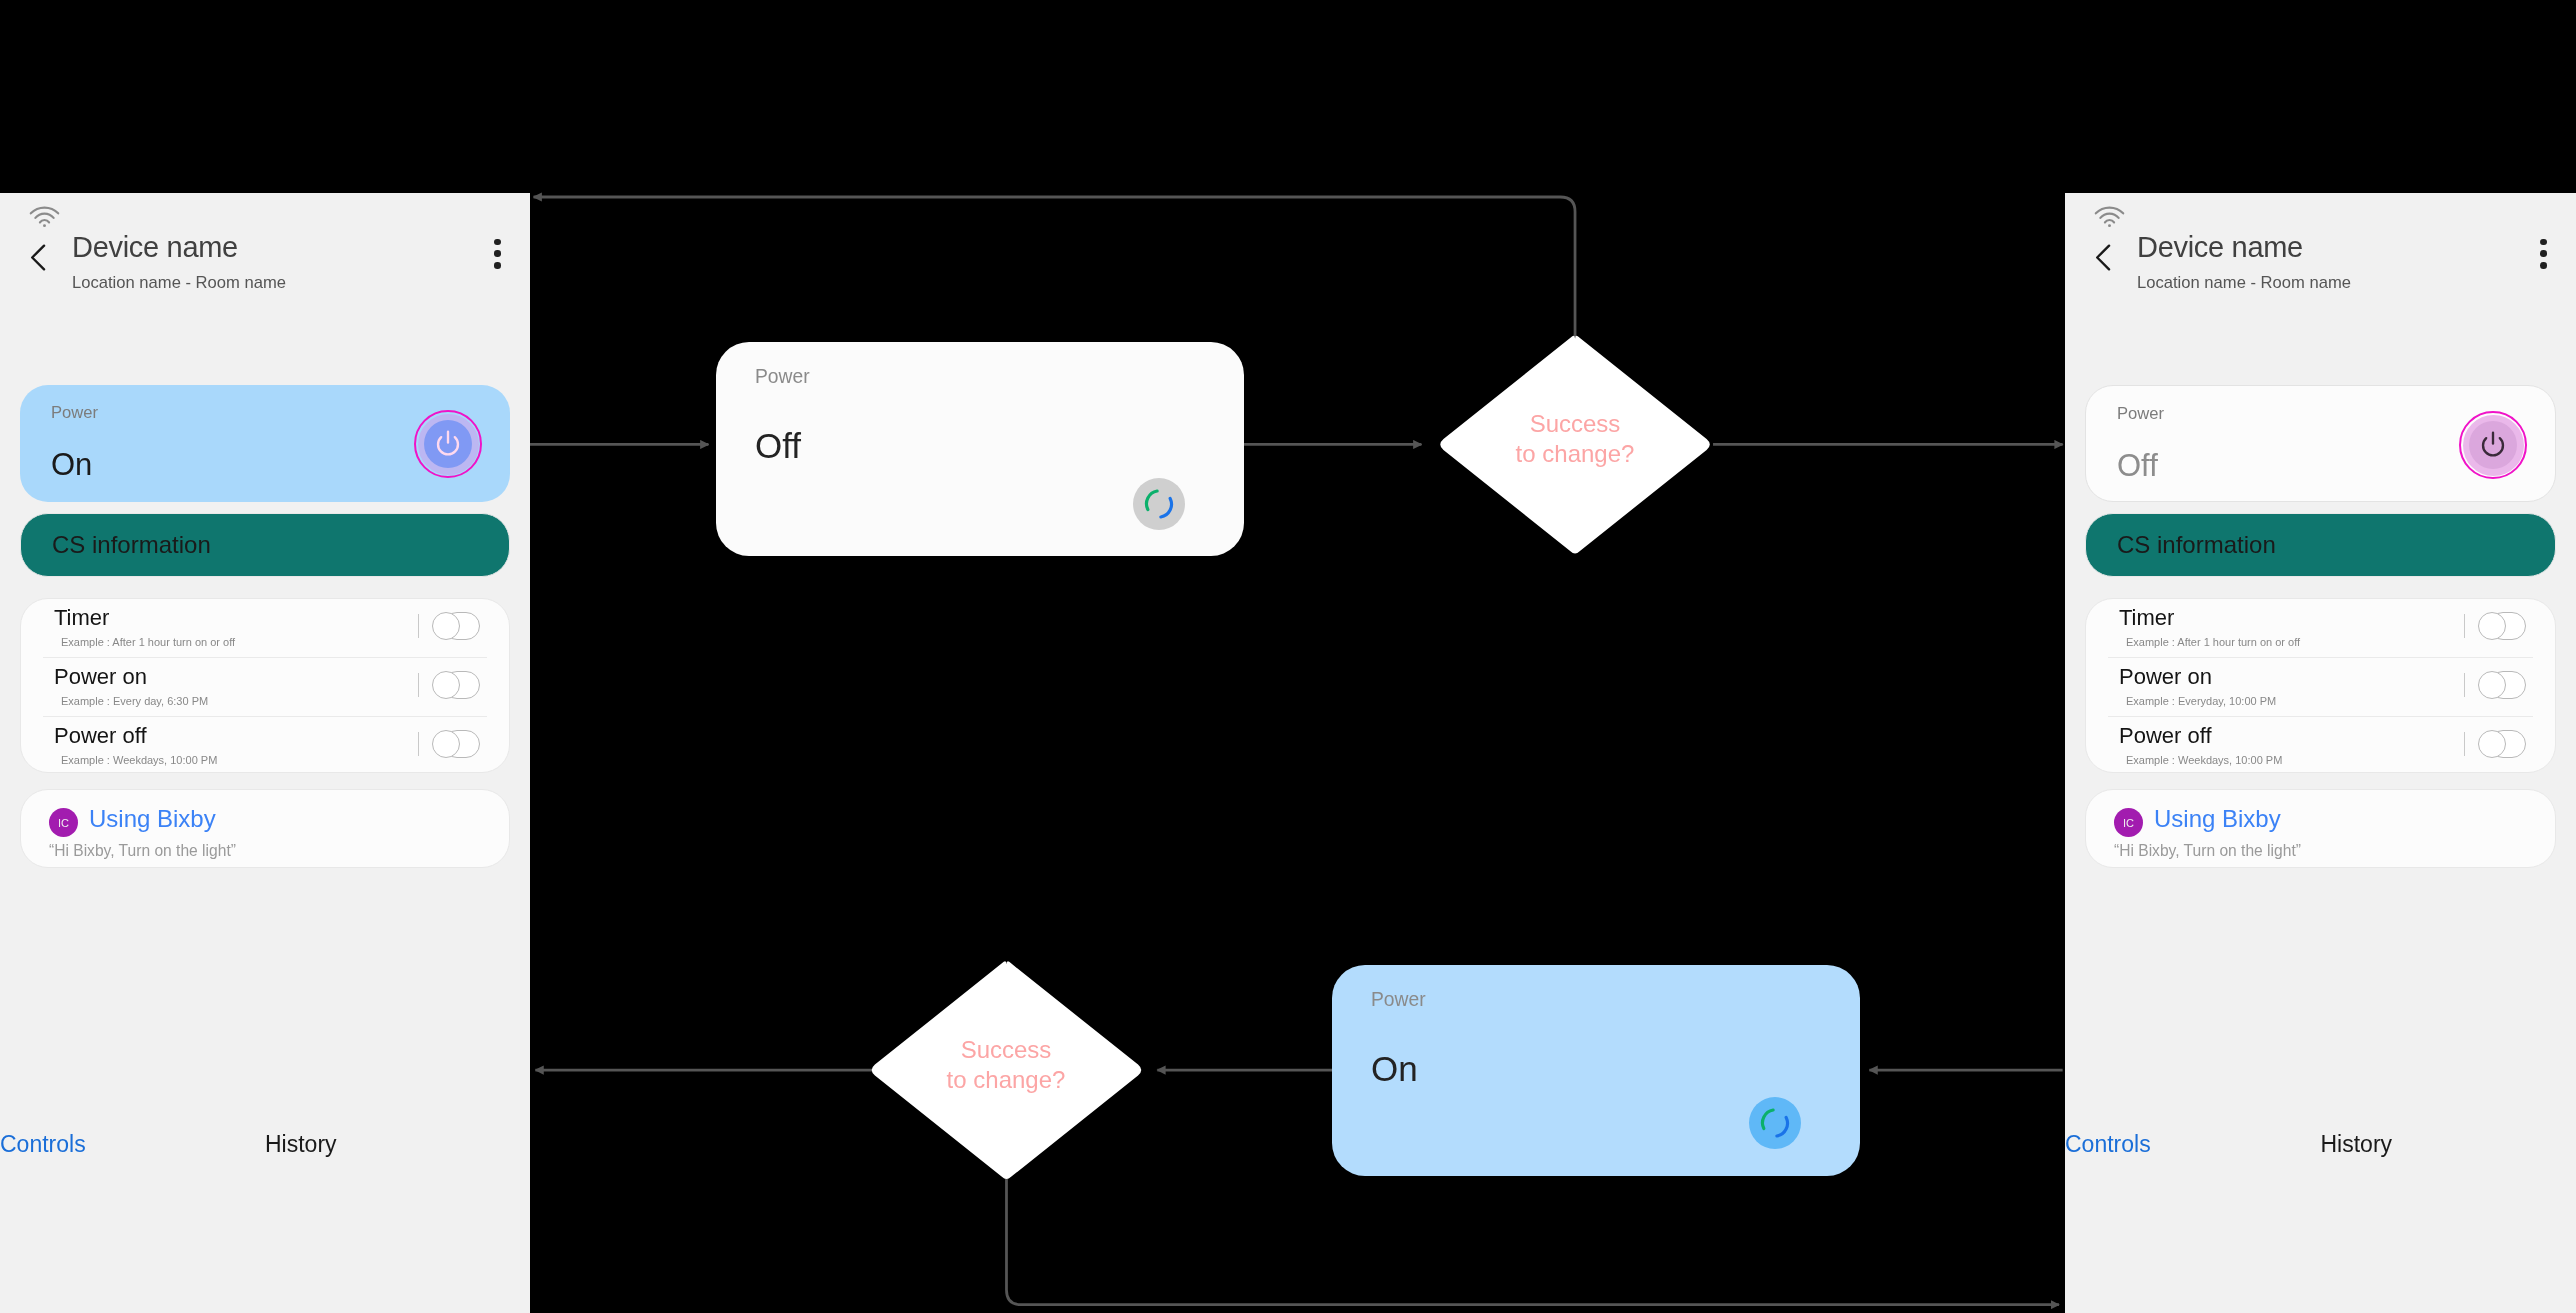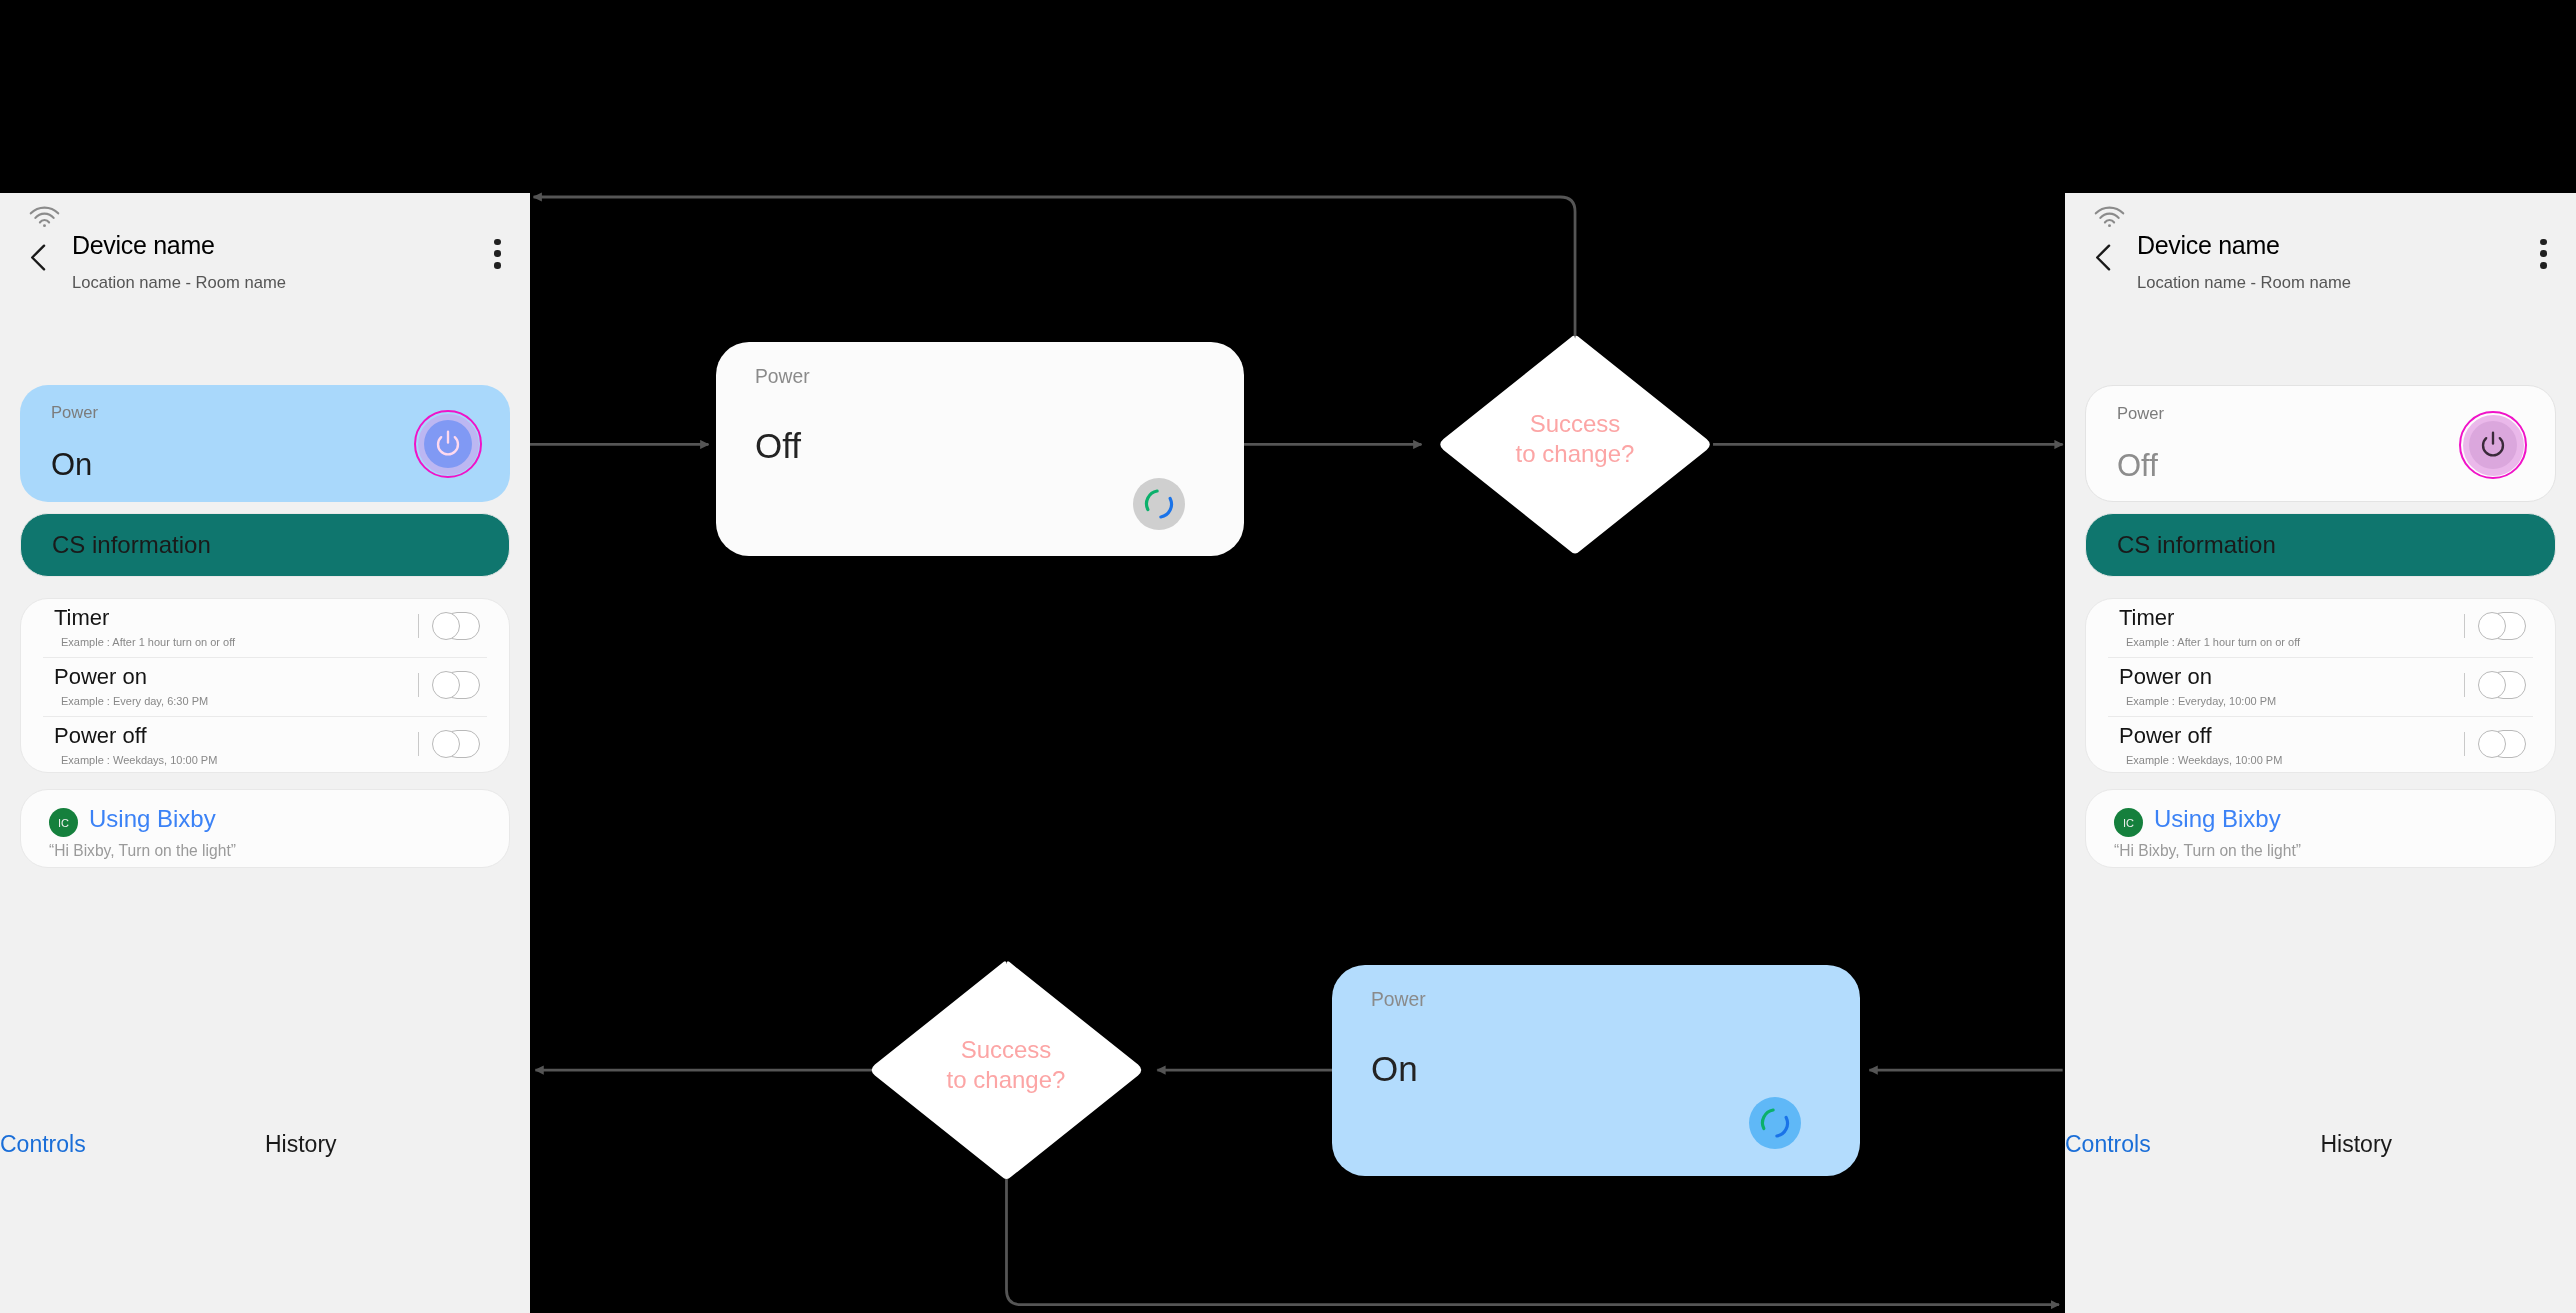--- a/index.html
+++ b/index.html
@@ -9,21 +9,21 @@
   
   .phone{position:absolute;top:193px;width:530px;height:1121px;background:#f1f1f1;overflow:hidden;}
   .phone.left{left:0;}
   .phone.right{left:2065px;width:511px;}
 
   .statusbar{height:40px;position:relative;}
   .wifi-icon{position:absolute;left:29px;top:13px;width:31px;height:22px;}
 
   .appbar{position:relative;padding:0 0 0 0;height:79px;}
   .back-chevron{position:absolute;left:24px;top:9.2px;width:31px;height:31px;cursor:pointer;}
-  .title{position:absolute;left:72px;top:-1.8px;font-size:25px;color:#000000;letter-spacing:-0.3px;}
+  .title{position:absolute;left:72px;top:-1.8px;font-size:29px;color:#404040;letter-spacing:-0.3px;}
   .subtitle{position:absolute;left:72px;top:40px;font-size:16.6px;color:#555;}
   .kebab{position:absolute;right:28px;top:5.5px;width:9.2px;height:37px;cursor:pointer;}
   .kebab i{display:block;width:6.4px;height:6.4px;border-radius:50%;background:#202020;margin:0 auto 5.5px;}
 
   
   .card{position:absolute;left:20px;right:20px;border-radius:28px;box-sizing:border-box;}
   .power-card{top:192px;height:117px;padding:0;}
   .power-card.on{background:#a9d8fb;}
   .power-card.off{background:#fcfcfc;border:0.9px solid #e3e3e3;}
   .pc-label{position:absolute;left:31px;top:18.4px;font-size:16.6px;color:#7c7c7c;}
@@ -52,21 +52,21 @@
   .srow .sdesc{position:absolute;left:18px;top:37px;font-size:11px;color:#888;}
   .sw-wrap{position:absolute;right:7.4px;top:13px;display:flex;align-items:center;}
   .sw-div{width:0.9px;height:24px;background:#c9c9c9;margin-right:13px;}
   .toggle{position:relative;width:48px;height:28px;cursor:pointer;}
   .toggle .tk{position:absolute;right:0;top:0;width:37px;height:28px;border-radius:14px;
               border:1.3px solid #b9b9b9;background:#fff;box-sizing:border-box;}
   .toggle .tn{position:absolute;left:0;top:0;width:28px;height:28px;border-radius:50%;
               border:1.3px solid #b9b9b9;background:#fff;box-sizing:border-box;}
 
   .bixby-card{top:596px;height:79px;background:#fcfcfc;border:0.9px solid #e8e8e8;}
-  .bx-ic{position:absolute;left:28px;top:18.4px;width:29px;height:29px;border-radius:50%;background:#15803d;
+  .bx-ic{position:absolute;left:28px;top:18.4px;width:29px;height:29px;border-radius:50%;background:#a21caf;
          color:#efefef;font-size:11px;display:flex;align-items:center;justify-content:center;}
   .bx-title{position:absolute;left:68px;top:14.7px;font-size:24px;color:#3b82f6;font-weight:300;}
   .bx-quote{position:absolute;left:28px;top:52px;font-size:15.6px;color:#9a9a9a;}
 
   .tabbar{position:absolute;left:0;right:0;top:938px;height:55px;display:flex;}
   .tab{flex:1;font-size:23px;font-weight:normal;cursor:pointer;}
   .tab.active{color:#1a6ed8;}
   .tab.idle{color:#1a1a1a;}
 
   

